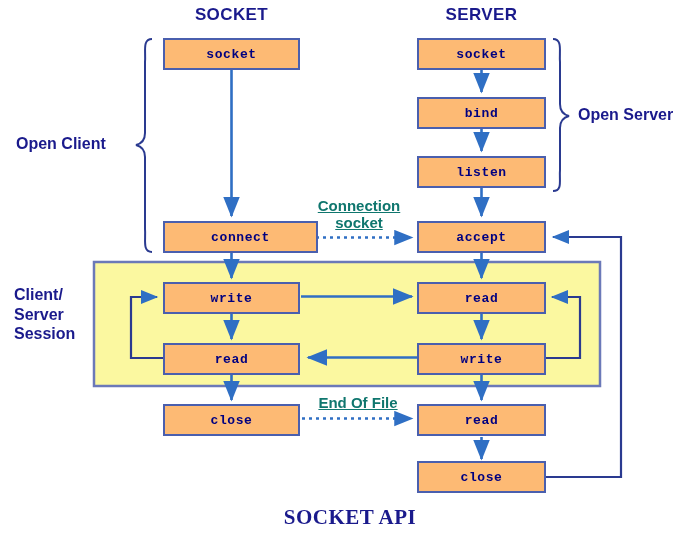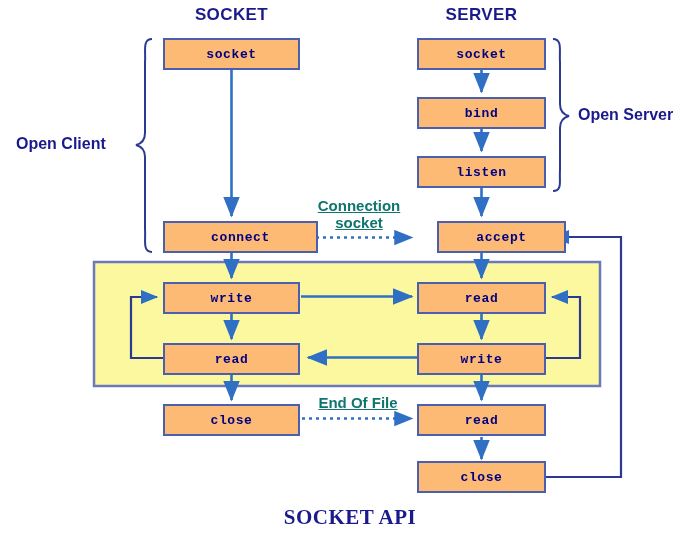--- a/index.html
+++ b/index.html
@@ -128,20 +128,25 @@
     <line x1="417" y1="357.5" x2="308" y2="357.5" stroke="#2f6fc4" stroke-width="2.6" marker-end="url(#arrowSolid)"></line>
     <line x1="302" y1="237.5" x2="412" y2="237.5" stroke="#2f6fc4" stroke-width="2.4" stroke-dasharray="3 4" marker-end="url(#arrowDotted)"></line>
     <line x1="302" y1="418.5" x2="412" y2="418.5" stroke="#2f6fc4" stroke-width="2.4" stroke-dasharray="3 4" marker-end="url(#arrowDotted)"></line>
   </svg>
 
   <div class="col-title" style="left:163px; top:5px; width:137px;">SOCKET</div>
   <div class="col-title" style="left:417px; top:5px; width:129px;">SERVER</div>
 
   <div class="group-label" style="left:16px; top:134px;">Open Client</div>
   <div class="group-label" style="left:578px; top:105px;">Open Server</div>
+  <div class="group-label" style="left:14px; top:285px;">
+    <div>Client/</div>
+    <div>Server</div>
+    <div>Session</div>
+  </div>
 
   <div class="edge-label" style="left:303px; top:198px; width:112px;">
     <div>Connection</div>
     <div>socket</div>
   </div>
   <div class="edge-label" style="left:303px; top:395px; width:110px;">End Of File</div>
 
   <div class="node-box" style="left:163px; top:38px; width:137px; height:32px;">
     <span class="node-label">socket</span>
   </div>
@@ -160,21 +165,21 @@
 
   <div class="node-box" style="left:417px; top:38px; width:129px; height:32px;">
     <span class="node-label">socket</span>
   </div>
   <div class="node-box" style="left:417px; top:97px; width:129px; height:32px;">
     <span class="node-label">bind</span>
   </div>
   <div class="node-box" style="left:417px; top:156px; width:129px; height:32px;">
     <span class="node-label">listen</span>
   </div>
-  <div class="node-box" style="left:417px; top:221px; width:129px; height:32px;margin-left:20px;">
+  <div class="node-box" style="left:417px; top:221px; width:129px; height:32px;">
     <span class="node-label">accept</span>
   </div>
   <div class="node-box" style="left:417px; top:282px; width:129px; height:32px;">
     <span class="node-label">read</span>
   </div>
   <div class="node-box" style="left:417px; top:343px; width:129px; height:32px;">
     <span class="node-label">write</span>
   </div>
   <div class="node-box" style="left:417px; top:404px; width:129px; height:32px;">
     <span class="node-label">read</span>

